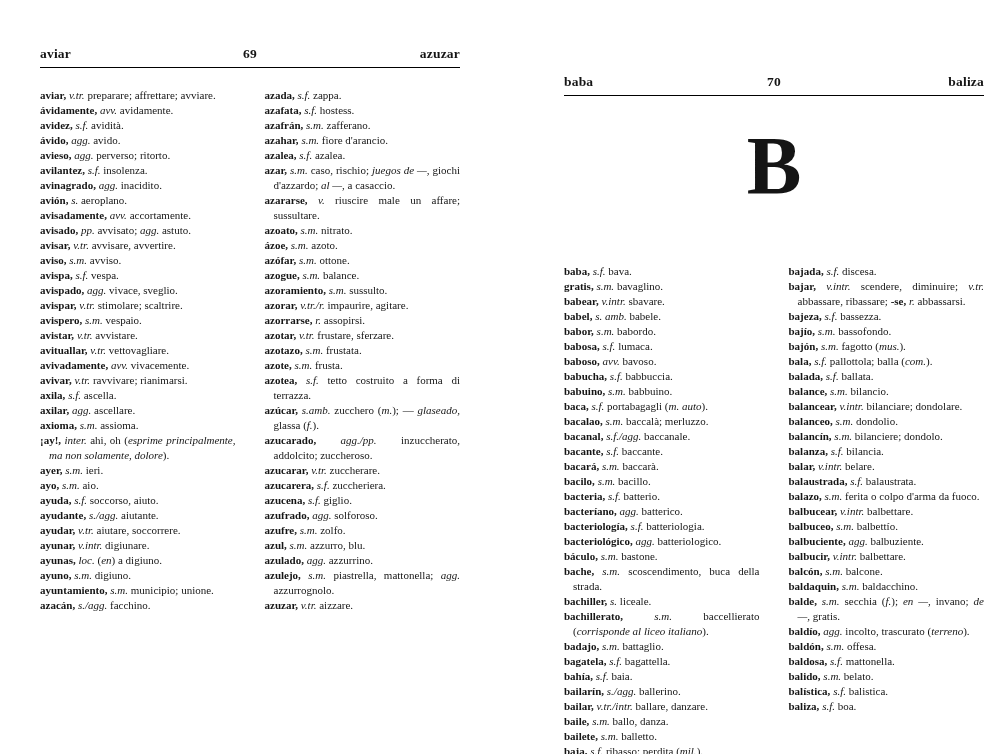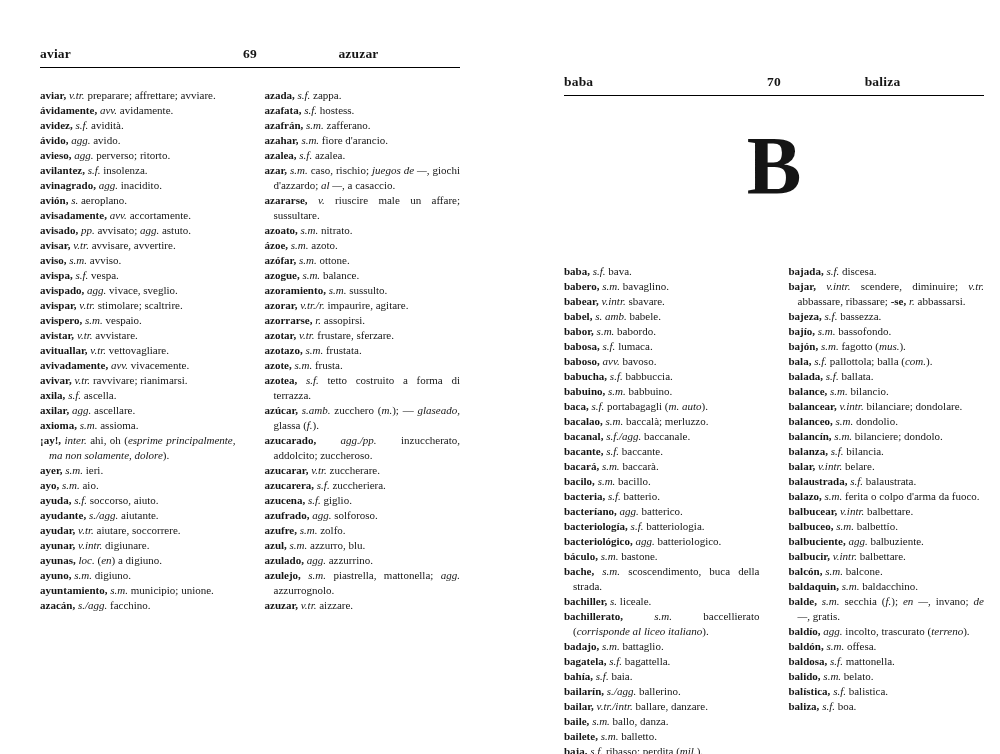--- a/index.html
+++ b/index.html
@@ -15,21 +15,21 @@
   }
   .page { position:absolute; top:46px; width:420px; }
   .page-left  { left:40px;  }
   .page-right { left:564px;margin-top:28px; }
   .pg-header {
     display:flex; align-items:baseline;
     font-weight:bold; font-size:13.5px; letter-spacing:0.2px;
   }
   .gw.left  { flex:1; text-align:left;  }
   .pn       { flex:0 0 auto; text-align:right; }
-  .gw.right { flex:1; text-align:center; }
+  .gw.right { flex:1; text-align:right; }
   .rule { margin-top:5px; border-bottom:1.7px solid #000; margin-bottom:20px; }
   .letter-block {
     height:148px;
     text-align:center;
     font-size:82px; line-height:92px;
     font-weight:bold;
     padding-top:4px;
   }
   .cols { display:flex; gap:29px; }
   .col {
@@ -128,21 +128,21 @@
     <header class="pg-header">
       <span class="gw left">baba</span>
       <span class="pn">70</span>
       <span class="gw right">baliza</span>
     </header>
     <div class="rule"></div>
     <div class="letter-block">B</div>
     <div class="cols">
       <div class="col">
           <div class="entry"><b>baba, </b><i>s.f. </i><span>bava.</span></div>
-          <div class="entry"><b>babero, </b><i>s.m. </i><span>bavaglino.</span></div>
+          <div class="entry"><b>gratis, </b><i>s.m. </i><span>bavaglino.</span></div>
           <div class="entry"><b>babear, </b><i>v.intr. </i><span>sbavare.</span></div>
           <div class="entry"><b>babel, </b><i>s. amb. </i><span>babele.</span></div>
           <div class="entry"><b>babor, </b><i>s.m. </i><span>babordo.</span></div>
           <div class="entry"><b>babosa, </b><i>s.f. </i><span>lumaca.</span></div>
           <div class="entry"><b>baboso, </b><i>avv. </i><span>bavoso.</span></div>
           <div class="entry"><b>babucha, </b><i>s.f. </i><span>babbuccia.</span></div>
           <div class="entry"><b>babuino, </b><i>s.m. </i><span>babbuino.</span></div>
           <div class="entry"><b>baca, </b><i>s.f. </i><span>portabagagli (</span><i>m. auto</i><span>).</span></div>
           <div class="entry"><b>bacalao, </b><i>s.m. </i><span>baccalà; merluzzo.</span></div>
           <div class="entry"><b>bacanal, </b><i>s.f./agg. </i><span>baccanale.</span></div>

